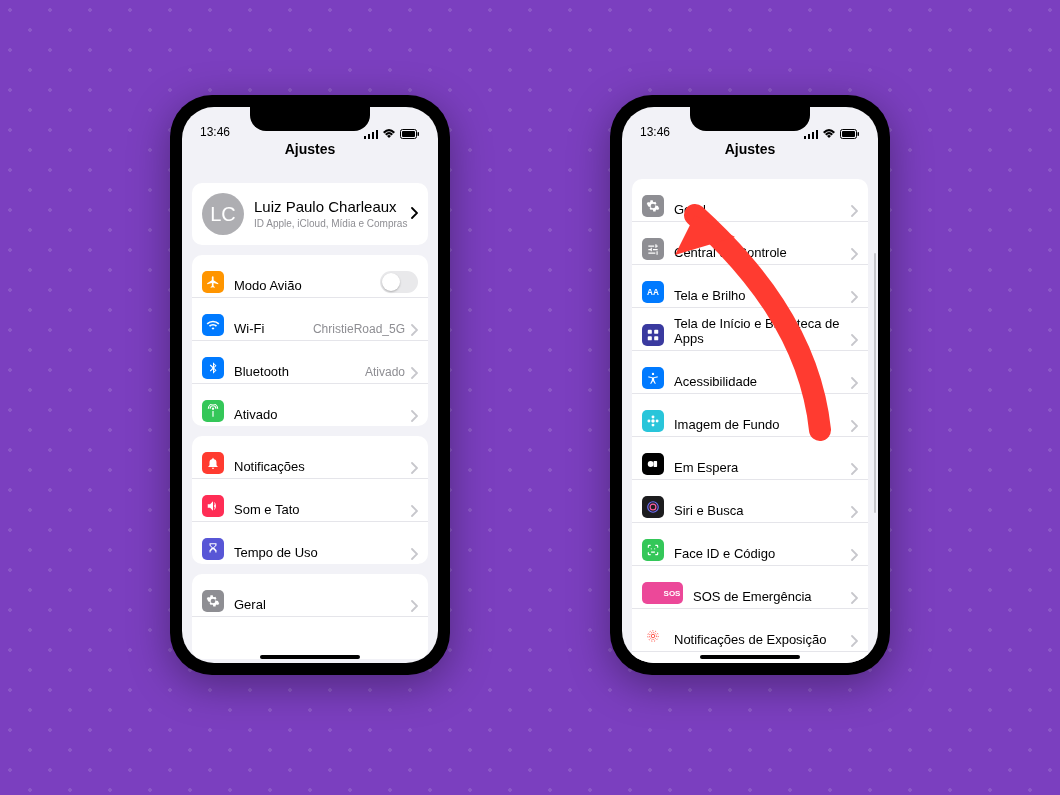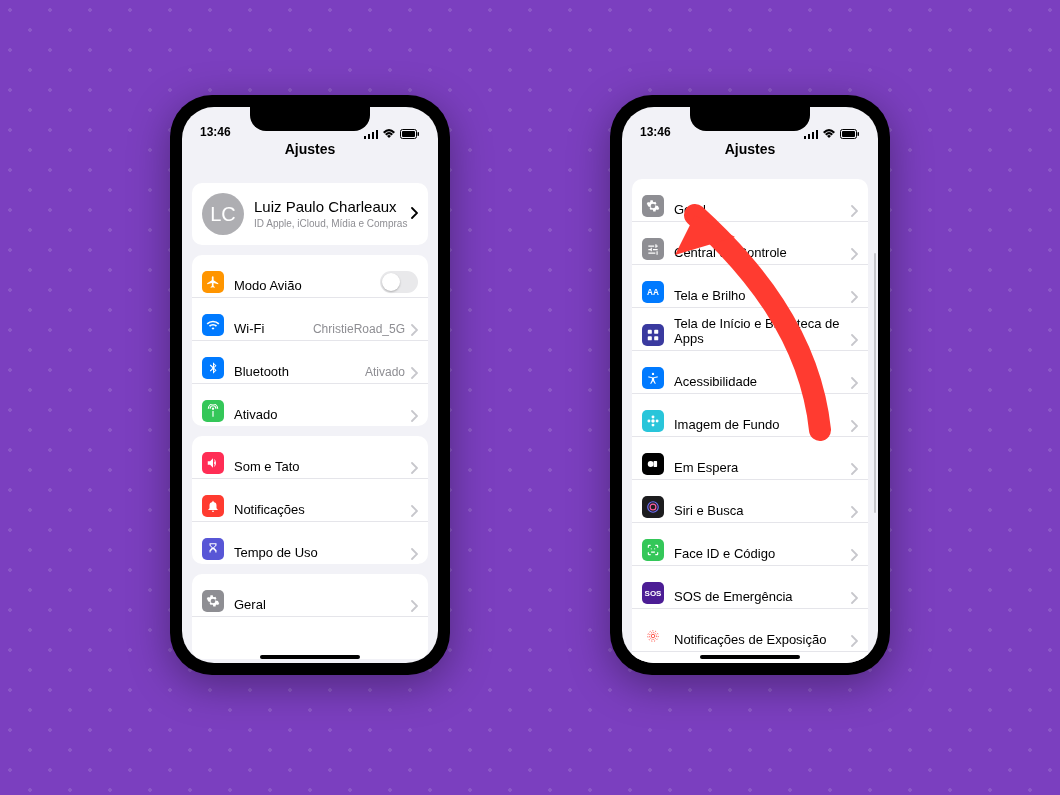--- a/index.html
+++ b/index.html
@@ -8,21 +8,21 @@
   .bg-pattern{position:absolute;inset:0;opacity:0.12;pointer-events:none;
     background-image:radial-gradient(circle at 10px 10px,#fff 2px,transparent 2px),
                      radial-gradient(circle at 30px 30px,#fff 2px,transparent 2px);
     background-size:40px 40px;}
   
   .phone{position:absolute;width:280px;height:580px;border-radius:42px;background:#000;box-shadow:0 10px 40px rgba(0,0,0,0.35);}
   .phone.left{left:170px;top:95px;}
   .phone.right{left:610px;top:95px;}
   .screen{position:absolute;inset:12px;border-radius:32px;background:#f2f2f7;overflow:hidden;}
   .notch{position:absolute;top:0;left:50%;transform:translateX(-50%);width:120px;height:24px;background:#000;border-bottom-left-radius:16px;border-bottom-right-radius:16px;z-index:5;}
-  .statusbar{position:relative;height:32px;display:flex;align-items:flex-end;justify-content:space-between;padding:0 18px 2px;font-size:12px;font-weight:700;color:#000;}
+  .statusbar{position:relative;height:32px;display:flex;align-items:flex-end;justify-content:space-between;padding:0 18px 2px;font-size:12px;font-weight:400;color:#000;}
   .status-icons{display:flex;gap:4px;align-items:center;}
   .status-icons svg{display:block;}
   .navbar{height:34px;display:flex;align-items:flex-start;justify-content:center;font-size:14px;font-weight:600;color:#000;background:#f2f2f7;}
   .content{position:absolute;top:66px;left:0;right:0;bottom:0;overflow:hidden;padding:0 10px;}
   .group{background:#fff;border-radius:10px;margin:10px 0;overflow:hidden;}
   .row{display:flex;align-items:flex-end;min-height:34px;padding:4px 10px;border-top:0.5px solid #e5e5ea;font-size:13px;color:#000;}
   .group .row:first-child{border-top:none;}
   .row .icon{width:22px;height:22px;border-radius:5px;margin-right:10px;flex:none;display:flex;align-items:center;justify-content:center;color:#fff;font-size:12px;}
   .row .label{flex:1;}
   .row .value{color:#8e8e93;font-size:12px;}
@@ -136,39 +136,39 @@
               <span class="label">Ativado</span>
               <span class="chev">
                 <svg width="7" height="12" viewBox="0 0 7 12">
                   <path d="M1 1 L6 6 L1 11" stroke="currentColor" stroke-width="1.8" fill="none" stroke-linecap="round"></path>
                 </svg>
               </span>
             </div>
           </div>
         <div class="group" id="left-g1">
             <div class="row">
+              <span class="icon" style="background: rgb(255, 59, 48);">
+                <svg width="14" height="14" viewBox="0 0 24 24" fill="#fff">
+                  <path d="M12 22a2 2 0 0 0 2-2h-4a2 2 0 0 0 2 2zm6-6V11a6 6 0 0 0-5-5.9V4a1 1 0 0 0-2 0v1.1A6 6 0 0 0 6 11v5l-2 2v1h16v-1l-2-2z"></path>
+                </svg>
+              </span>
+              <span class="label">Notificações</span>
+              <span class="chev">
+                <svg width="7" height="12" viewBox="0 0 7 12">
+                  <path d="M1 1 L6 6 L1 11" stroke="currentColor" stroke-width="1.8" fill="none" stroke-linecap="round"></path>
+                </svg>
+              </span>
+            </div>
+            <div class="row">
               <span class="icon" style="background: rgb(255, 45, 85);">
                 <svg width="14" height="14" viewBox="0 0 24 24" fill="#fff">
                   <path d="M3 9v6h4l5 5V4L7 9H3zm13 3a3 3 0 0 0-2-2.8v5.6A3 3 0 0 0 16 12zm-2-7v2a7 7 0 0 1 0 10v2a9 9 0 0 0 0-14z"></path>
                 </svg>
               </span>
               <span class="label">Som e Tato</span>
-              <span class="chev">
-                <svg width="7" height="12" viewBox="0 0 7 12">
-                  <path d="M1 1 L6 6 L1 11" stroke="currentColor" stroke-width="1.8" fill="none" stroke-linecap="round"></path>
-                </svg>
-              </span>
-            </div>
-            <div class="row">
-              <span class="icon" style="background: rgb(255, 59, 48);">
-                <svg width="14" height="14" viewBox="0 0 24 24" fill="#fff">
-                  <path d="M12 22a2 2 0 0 0 2-2h-4a2 2 0 0 0 2 2zm6-6V11a6 6 0 0 0-5-5.9V4a1 1 0 0 0-2 0v1.1A6 6 0 0 0 6 11v5l-2 2v1h16v-1l-2-2z"></path>
-                </svg>
-              </span>
-              <span class="label">Notificações</span>
               <span class="chev">
                 <svg width="7" height="12" viewBox="0 0 7 12">
                   <path d="M1 1 L6 6 L1 11" stroke="currentColor" stroke-width="1.8" fill="none" stroke-linecap="round"></path>
                 </svg>
               </span>
             </div>
             <div class="row">
               <span class="icon" style="background: rgb(88, 86, 214);">
                 <svg width="14" height="14" viewBox="0 0 24 24" fill="#fff">
                   <path d="M6 2h12v4l-4 4 4 4v4H6v-4l4-4-4-4V2zm2 2v2l4 4 4-4V4H8zm0 14h8v-2l-4-4-4 4v2z"></path>
@@ -358,21 +358,21 @@
                 </svg>
               </span>
               <span class="label">Face ID e Código</span>
               <span class="chev">
                 <svg width="7" height="12" viewBox="0 0 7 12">
                   <path d="M1 1 L6 6 L1 11" stroke="currentColor" stroke-width="1.8" fill="none" stroke-linecap="round"></path>
                 </svg>
               </span>
             </div>
             <div class="row">
-              <span class="icon" style="background: #4c1d95; font-size: 8px; font-weight: 700;">SOS</span>
+              <span class="icon" style="background: #ec4899; font-size: 8px; font-weight: 700; padding-left: 19px;">SOS</span>
               <span class="label">SOS de Emergência</span>
               <span class="chev">
                 <svg width="7" height="12" viewBox="0 0 7 12">
                   <path d="M1 1 L6 6 L1 11" stroke="currentColor" stroke-width="1.8" fill="none" stroke-linecap="round"></path>
                 </svg>
               </span>
             </div>
             <div class="row">
               <span class="icon" style="background: rgb(255, 255, 255); color: rgb(255, 59, 48);">
                 <svg width="14" height="14" viewBox="0 0 24 24" fill="none" stroke="currentColor" stroke-width="1.5">

